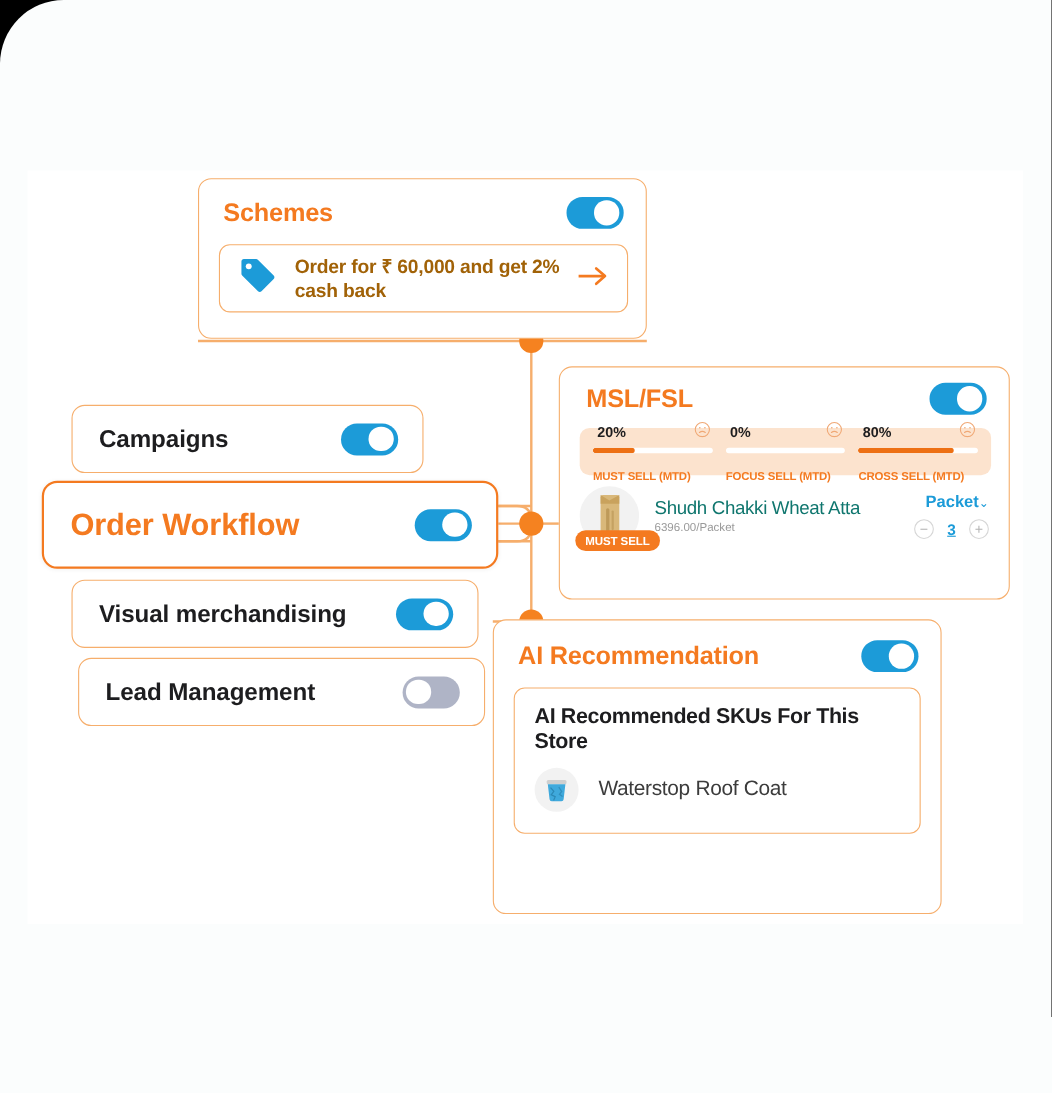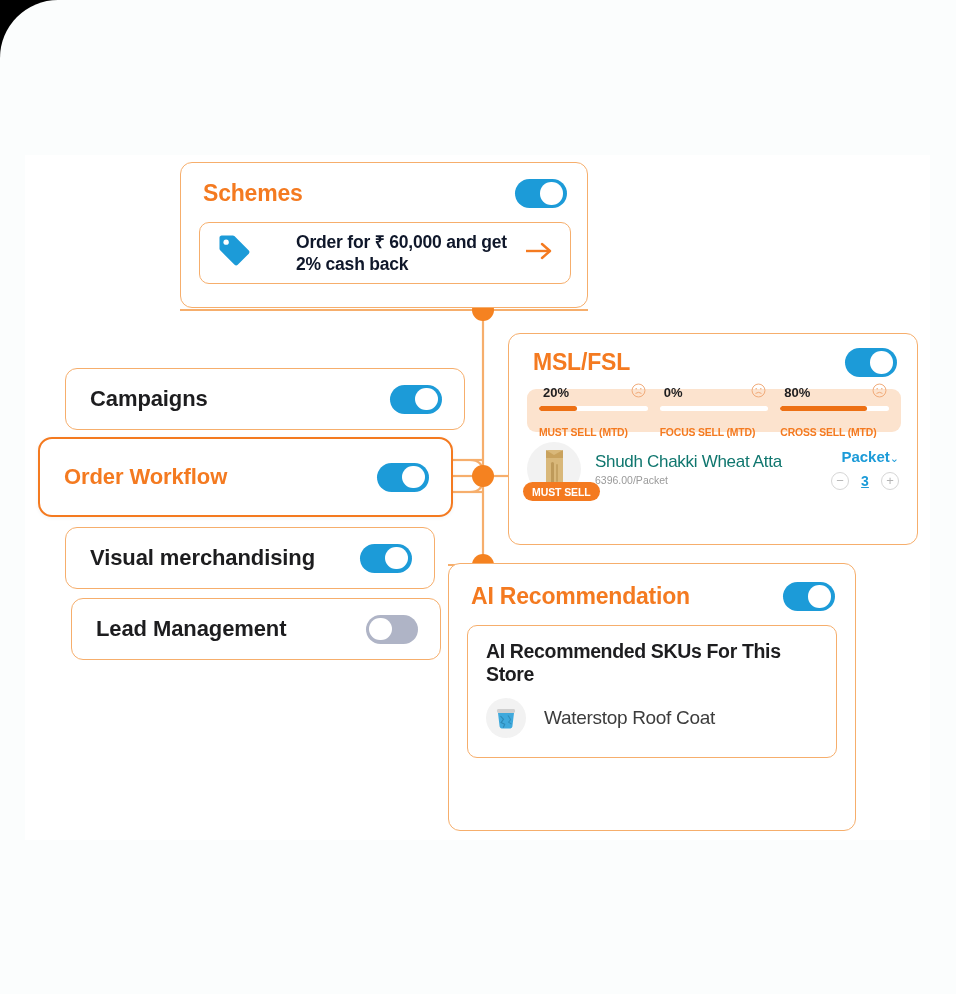--- a/index.html
+++ b/index.html
@@ -80,21 +80,21 @@
     justify-content: space-between;
     height: 100%;
     padding: 0 22px 0 24px;
   }
   .row-label {
     font-size: 22px;
     font-weight: bold;
     color: #1d1d1f;
     letter-spacing: -0.1px;
   }
-  .row-label.hl { color: #F47A20; font-size: 22px; }
+  .row-label.hl { color: #F47A20; font-size: 28px; }
 
   
   .card-title {
     font-size: 23px;
     font-weight: bold;
     color: #F47A20;
     letter-spacing: -0.2px;
   }
   .card-head {
     display: flex;
@@ -113,29 +113,28 @@
     display: flex;
     align-items: center;
     padding: 0 14px 0 16px;
     gap: 14px;
   }
   .tag-icon { flex: 0 0 auto; }
   .offer-text {
     flex: 1 1 auto;
     font-size: 17.5px;
     font-weight: bold;
-    color: #0f172a;
+    color: #a16207;
     line-height: 1.28;
     letter-spacing: -0.2px;
-    margin-left: 28px;
   }
   .arrow-icon { flex: 0 0 auto; }
 
   
-  #campaigns { left: 65px; top: 368px; width: 400px; height: 62px; }
+  #campaigns { left: 65px; top: 368px; width: 320px; height: 62px; }
   #workflow  { left: 38px; top: 437px; width: 415px; height: 80px; }
   #visual    { left: 65px; top: 527px; width: 370px; height: 62px; }
   #lead      { left: 71px; top: 598px; width: 370px; height: 62px; }
 
   
   #mslfsl { left: 508px; top: 333px; width: 410px; height: 212px; }
   #mslfsl .card-head { padding: 14px 20px 0 24px; }
 
   .metrics {
     margin: 12px 16px 0 18px;

